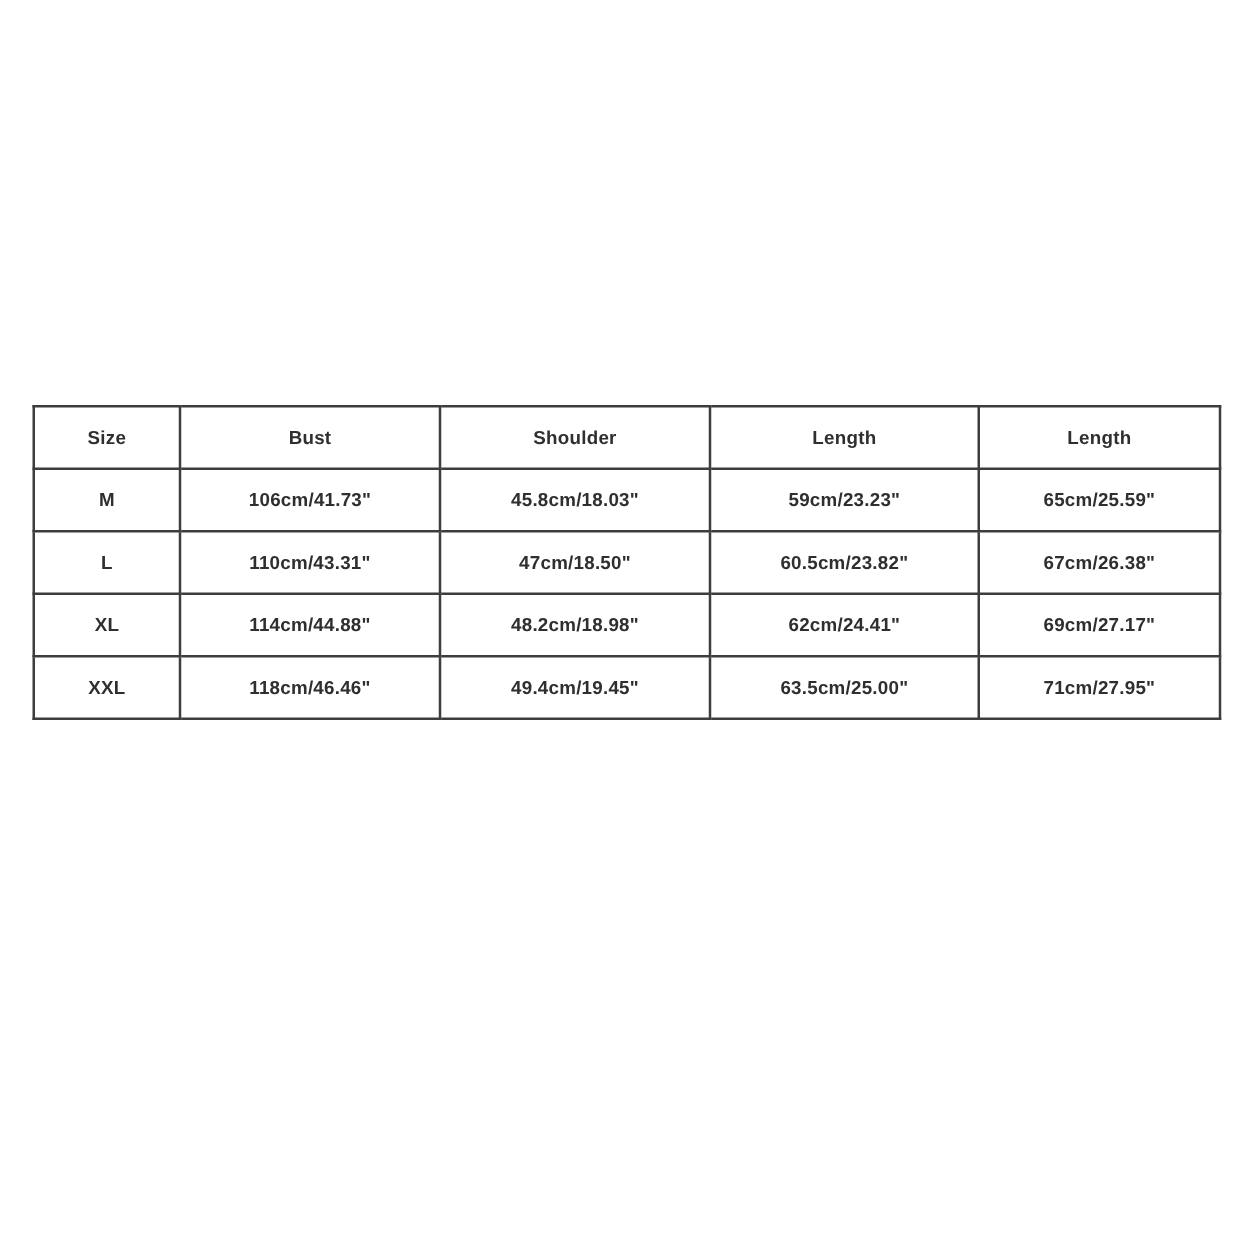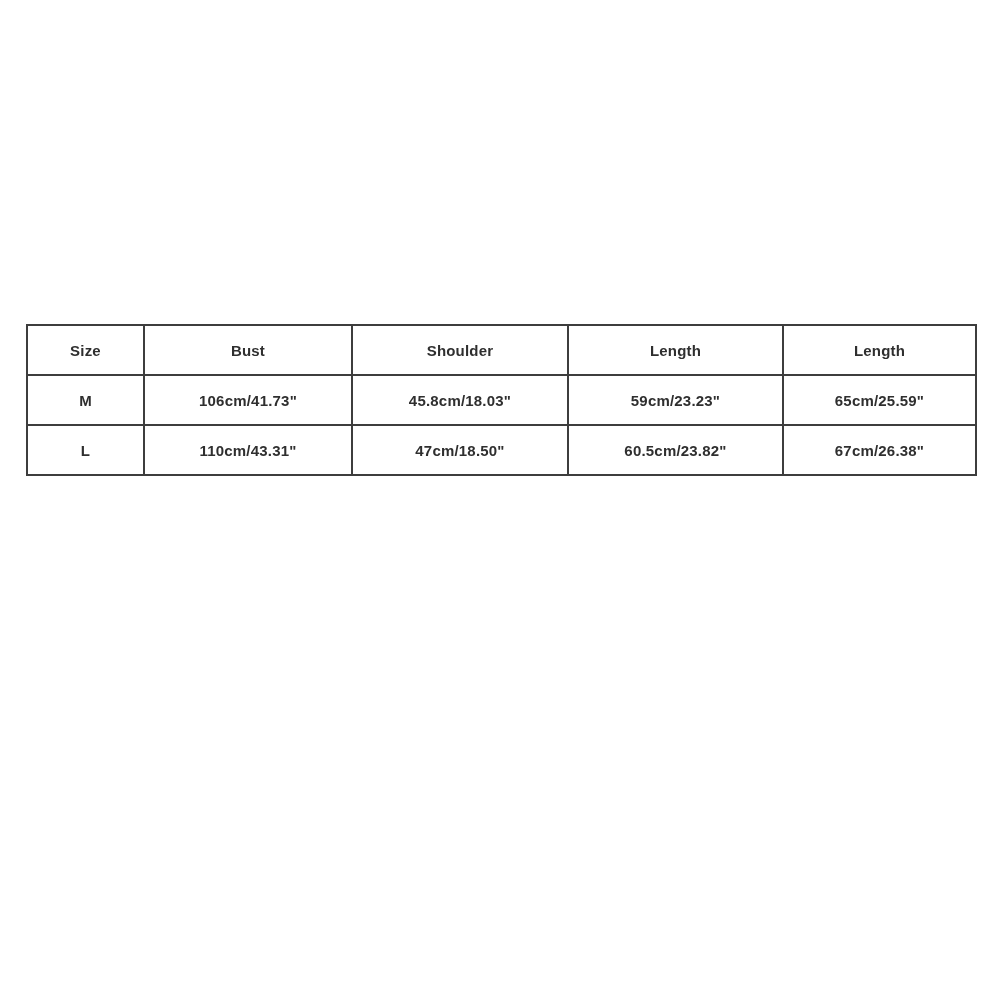--- a/index.html
+++ b/index.html
@@ -73,16 +73,30 @@
           <td>59cm/23.23"</td>
           <td>65cm/25.59"</td>
         </tr>
         <tr>
           <td>L</td>
           <td>110cm/43.31"</td>
           <td>47cm/18.50"</td>
           <td>60.5cm/23.82"</td>
           <td>67cm/26.38"</td>
         </tr>
+        <tr>
+          <td>XL</td>
+          <td>114cm/44.88"</td>
+          <td>48.2cm/18.98"</td>
+          <td>62cm/24.41"</td>
+          <td>69cm/27.17"</td>
+        </tr>
+        <tr>
+          <td>XXL</td>
+          <td>118cm/46.46"</td>
+          <td>49.4cm/19.45"</td>
+          <td>63.5cm/25.00"</td>
+          <td>71cm/27.95"</td>
+        </tr>
       </tbody>
     </table>
   </div>
 </div>
 
 </body></html>

